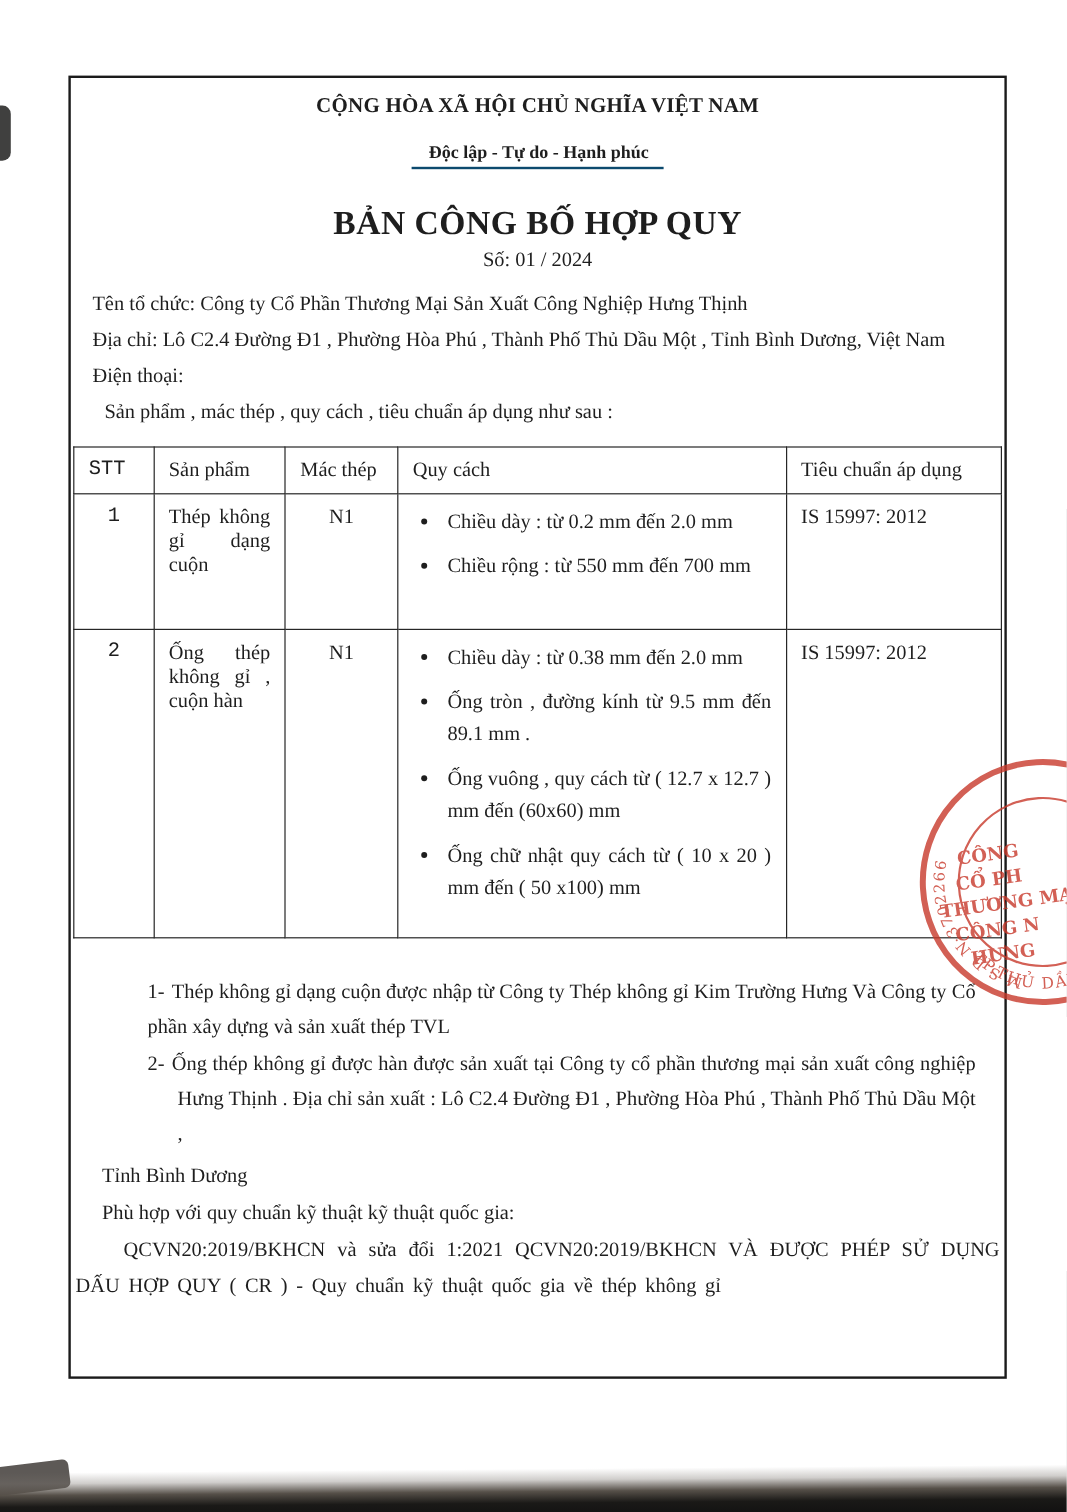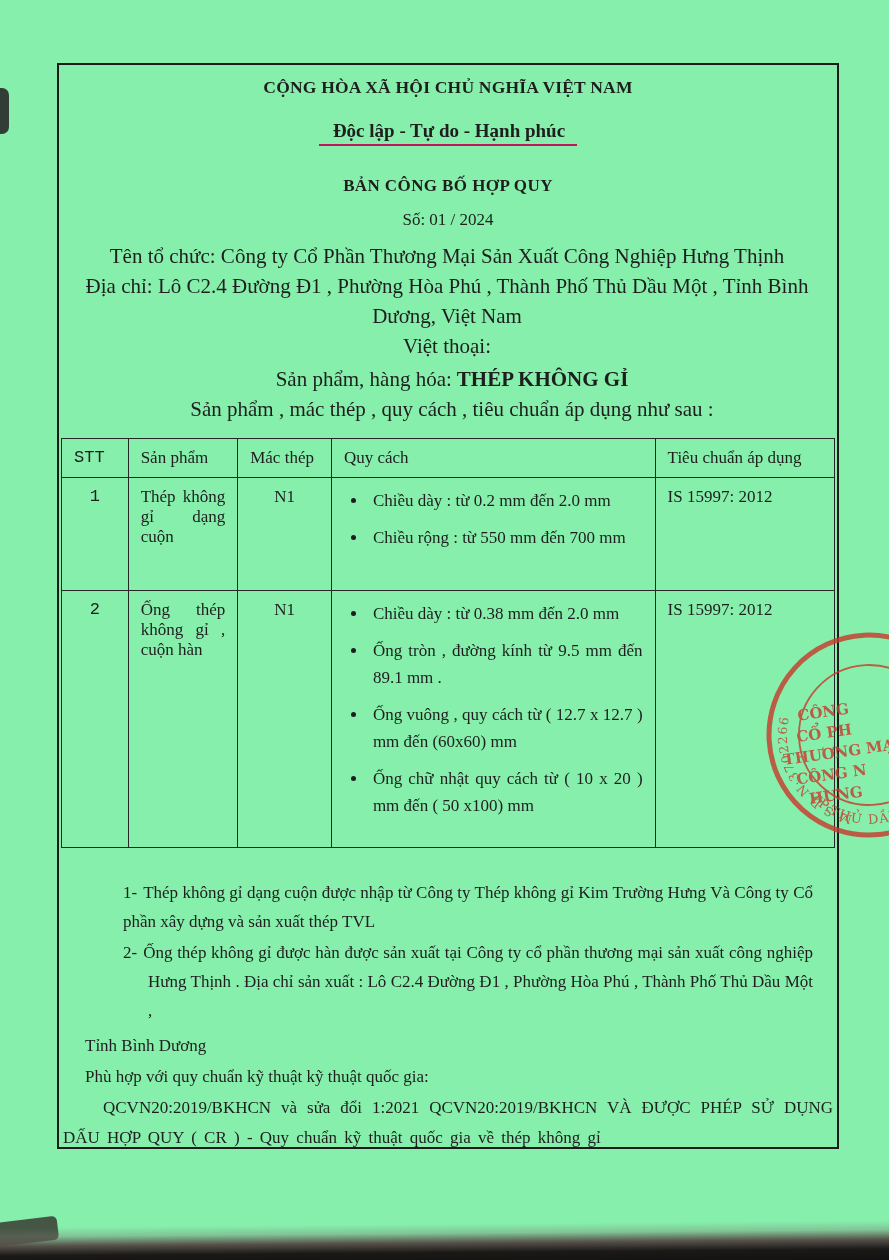--- a/index.html
+++ b/index.html
@@ -1,35 +1,35 @@
 <!DOCTYPE html>
 <html><head>
 <meta charset="utf-8">
 <style>
   html,body { margin:0; padding:0; background:#d9d9d9; }
   .page {
     position:relative; width:889px; height:1260px; margin:0 auto;
-    background:#86efac; overflow:hidden;
+    background:#ffffff; overflow:hidden;
     font-family:"Liberation Serif","DejaVu Serif",serif; color:#1e1e1e;
   }
   .frame {
     position:absolute; left:57px; top:63px; width:782px; height:1086px;
     border:2px solid #1b1b1b; box-sizing:border-box; background:transparent;
   }
   
   .nat-header { text-align:center; margin-top:12px; font-weight:bold; }
   .country { font-size:17.5px; letter-spacing:.2px; }
   .motto {
-    display:inline-block; font-size:19px; margin-top:4px;
-    border-bottom:2px solid #be185d; padding:0 12px 2px 14px;
+    display:inline-block; font-size:15px; margin-top:4px;
+    border-bottom:2px solid #0c4a6e; padding:0 12px 2px 14px;
   }
-  .doc-title { text-align:center; font-size:17px; font-weight:bold; margin:30px 0 0; letter-spacing:.4px; }
-  .doc-num { text-align:center; font-size:17px; margin-top:14px; }
+  .doc-title { text-align:center; font-size:28px; font-weight:bold; margin:30px 0 0; letter-spacing:.4px; }
+  .doc-num { text-align:center; font-size:17px; margin-top:4px; }
 
-  p.body { margin:0 20px 0 18px; font-size:21px; line-height:30px;text-align:center; }
+  p.body { margin:0 20px 0 18px; font-size:17px; line-height:30px; }
   p.first { margin-top:11px; }
   p.sub { margin-left:28px; }
   p.gap { margin-top:3px; }
   .product-value { font-weight:bold; margin-left:5px; }
 
   
   table.spec {
     width:calc(100% - 4px); margin:14px 2px 0 2px;
     border-collapse:collapse; font-size:17px;
   }
@@ -95,22 +95,21 @@
     <div class="nat-header">
       <div class="country">CỘNG HÒA XÃ HỘI CHỦ NGHĨA VIỆT NAM</div><br>
       <span class="motto">Độc lập - Tự do - Hạnh phúc</span>
     </div>
 
     <div class="doc-title">BẢN CÔNG BỐ HỢP QUY</div>
     <div class="doc-num">Số: 01 / 2024</div>
 
     <p class="body first">Tên tổ chức: Công ty Cổ Phần Thương Mại Sản Xuất Công Nghiệp Hưng Thịnh</p>
     <p class="body">Địa chỉ: Lô C2.4 Đường Đ1 , Phường Hòa Phú , Thành Phố Thủ Dầu Một , Tỉnh Bình Dương, Việt Nam</p>
-    <p class="body">Việt thoại:</p>
-    <p class="body sub gap"><span>Sản phẩm, hàng hóa:</span><span class="product-value">THÉP KHÔNG GỈ</span></p>
+    <p class="body">Điện thoại:</p>
     <p class="body sub">Sản phẩm , mác thép , quy cách , tiêu chuẩn áp dụng như sau :</p>
 
     <table class="spec">
       <thead>
         <tr>
           <th class="c-stt">STT</th>
           <th class="c-prod">Sản phẩm</th>
           <th class="c-grade">Mác thép</th>
           <th class="c-spec">Quy cách</th>
           <th class="c-std">Tiêu chuẩn áp dụng</th>

